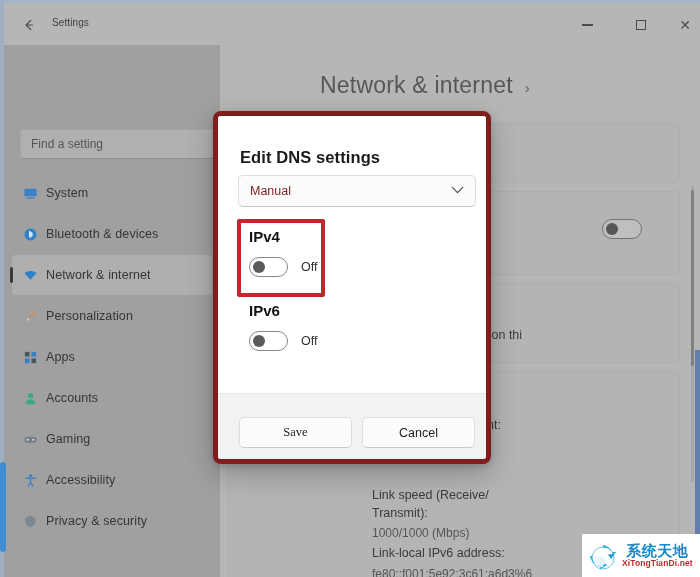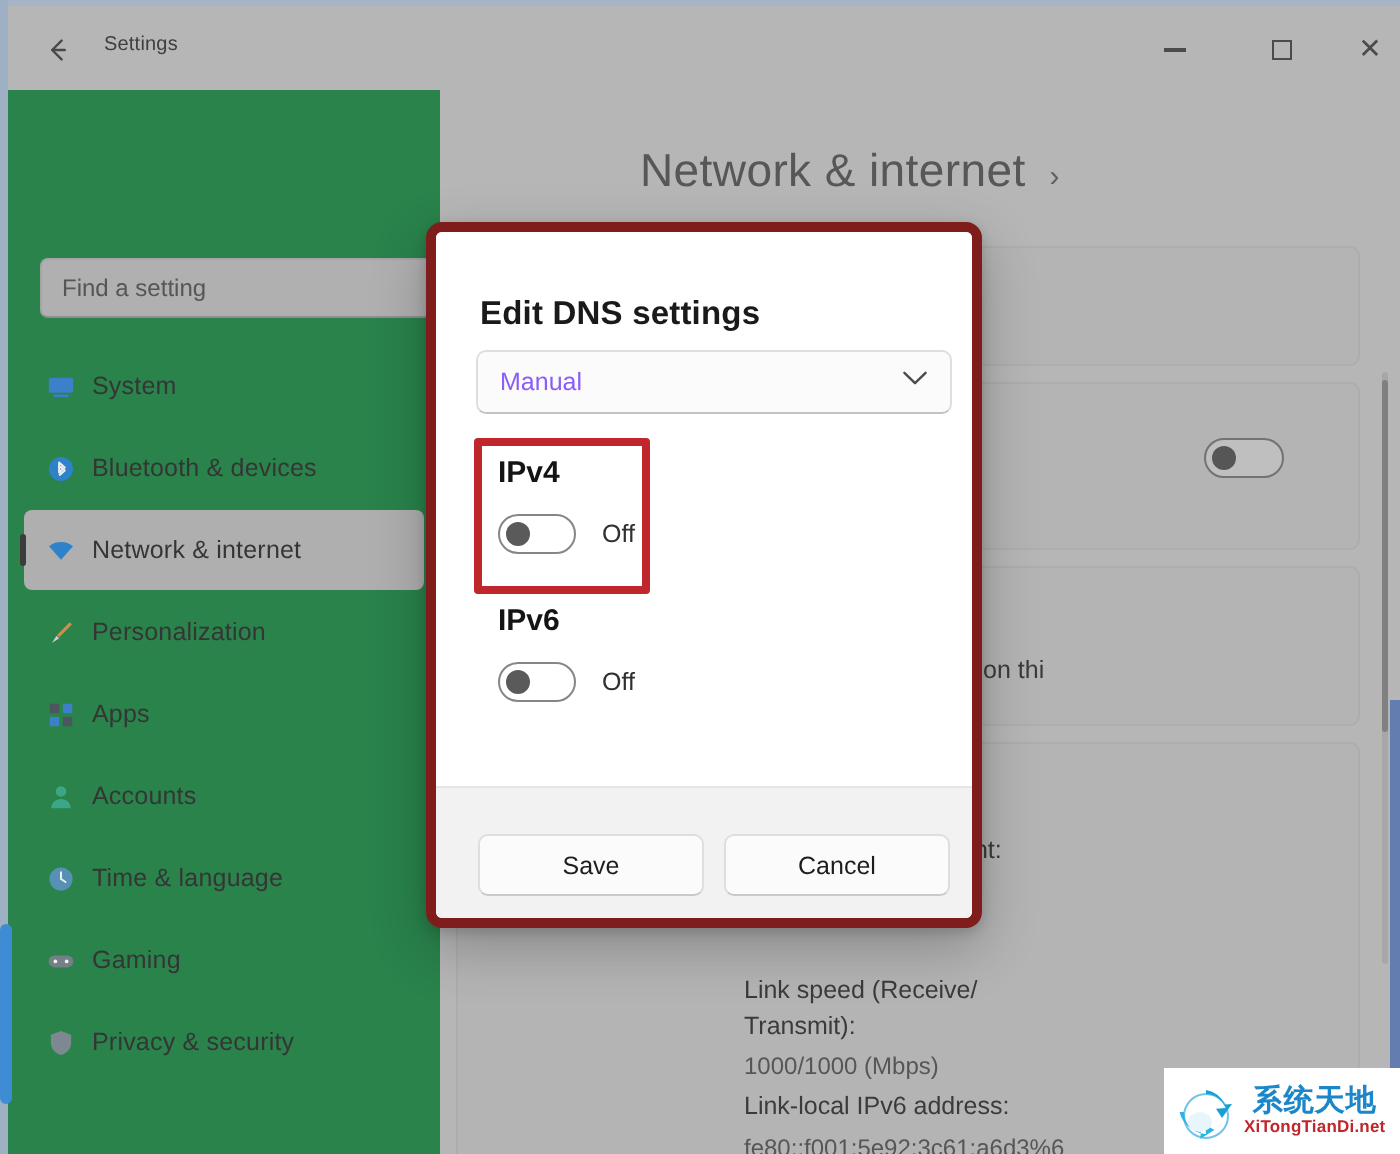--- a/index.html
+++ b/index.html
@@ -55,21 +55,21 @@
 
   
   #left-accent {
     position:absolute; left:0; top:462px; width:6px; height:90px;
     background:#2e8ce0; border-radius:3px;
   }
 
   
   #sidebar {
     position:absolute; left:4px; top:45px; width:216px; height:532px;
-    background:#15803d;
+    background:#a3a3a3;
     padding-left:36px;
   }
   #search-box {
     position:absolute; left:16px; top:84px;
     width:196px; height:30px;
     background:#b5b5b5;
     border:1px solid #a8a8a8;
     border-bottom:1.5px solid #8e8e8e;
     border-radius:4px;
     display:flex; align-items:center;
@@ -208,21 +208,21 @@
   #dns-dropdown {
     position:absolute; left:20px; top:59px;
     width:238px; height:32px;
     background:#fbfbfb;
     border:1px solid #dedede;
     border-bottom:1.3px solid #c4c4c4;
     border-radius:5px;
     display:flex; align-items:center; justify-content:space-between;
     padding:0 11px;
   }
-  #dns-value { font-size:12.5px; color:#8b5cf6; }
+  #dns-value { font-size:12.5px; color:#7f1d1d; }
   #dns-chevron { font-size:11px; color:#4b4b4b; line-height:1; }
 
   
   #ipv4-highlight {
     position:absolute;
     left:19px; top:103px;
     width:88px; height:78px;
     border:4px solid #c0272d;
     border-radius:2px;
     pointer-events:none;
@@ -262,21 +262,21 @@
   .dlg-btn {
     position:absolute; top:23px;
     width:113px; height:31px;
     background:#fbfbfb;
     border:1px solid #dedede;
     border-bottom:1.3px solid #c9c9c9;
     border-radius:5px;
     display:flex; align-items:center; justify-content:center;
     font-size:12.5px; color:#1d1d1d;
   }
-  #btn-save { left:21px; }
+  #btn-save { left:21px;font-family:Liberation Serif, serif; }
   #btn-cancel { left:144px; }
 
   
   #watermark {
     position:absolute; left:582px; top:534px;
     width:118px; height:43px;
     background:#ffffff;
     display:flex; align-items:center;
     padding-left:4px;
     overflow:hidden;
@@ -377,41 +377,41 @@
       <div class="nav-item">
         <span class="nav-icon">
           <svg width="15" height="15" viewBox="0 0 16 16">
               <circle cx="8" cy="5" r="2.8" fill="#2aab84"></circle>
               <path d="M2.8 14c0-3 2.3-5 5.2-5s5.2 2 5.2 5z" fill="#2aab84"></path>
             </svg>
         </span>
         <span class="nav-label">Accounts</span>
       </div>
 
-      <div class="nav-item">
-        <span class="nav-icon">
-          <svg width="15" height="15" viewBox="0 0 16 16">
-              <circle cx="8" cy="8" r="6.2" fill="#4a8fb8"></circle>
-              <path d="M8 4.4V8l2.4 1.6" fill="none" stroke="#fff" stroke-width="1.1" stroke-linecap="round"></path>
-            </svg>
-        </span>
-        <span class="nav-label">Time &amp; language</span>
-      </div>
 
       <div class="nav-item">
         <span class="nav-icon">
           <svg width="15" height="15" viewBox="0 0 16 16">
               <rect x="1.4" y="5" width="13.2" height="6.4" rx="3.2" fill="#6e7b86"></rect>
               <circle cx="5" cy="8.2" r="1" fill="#fff"></circle>
               <circle cx="11" cy="8.2" r="1" fill="#fff"></circle>
             </svg>
         </span>
         <span class="nav-label">Gaming</span>
       </div>
 
+      <div class="nav-item">
+        <span class="nav-icon">
+          <svg width="15" height="15" viewBox="0 0 16 16">
+              <circle cx="8" cy="2.8" r="1.7" fill="#2b7cd3"></circle>
+              <path d="M3 5.6h10M8 5.6v4.2M8 9.8 5.6 14M8 9.8 10.4 14" stroke="#2b7cd3" stroke-width="1.5" stroke-linecap="round" fill="none"></path>
+            </svg>
+        </span>
+        <span class="nav-label">Accessibility</span>
+      </div>
 
       <div class="nav-item">
         <span class="nav-icon">
           <svg width="15" height="15" viewBox="0 0 16 16">
               <path d="M8 1.6 13.4 3.6v4.2c0 3.3-2.3 5.6-5.4 6.6-3.1-1-5.4-3.3-5.4-6.6V3.6z" fill="#7a8691"></path>
             </svg>
         </span>
         <span class="nav-label">Privacy &amp; security</span>
       </div>
 

